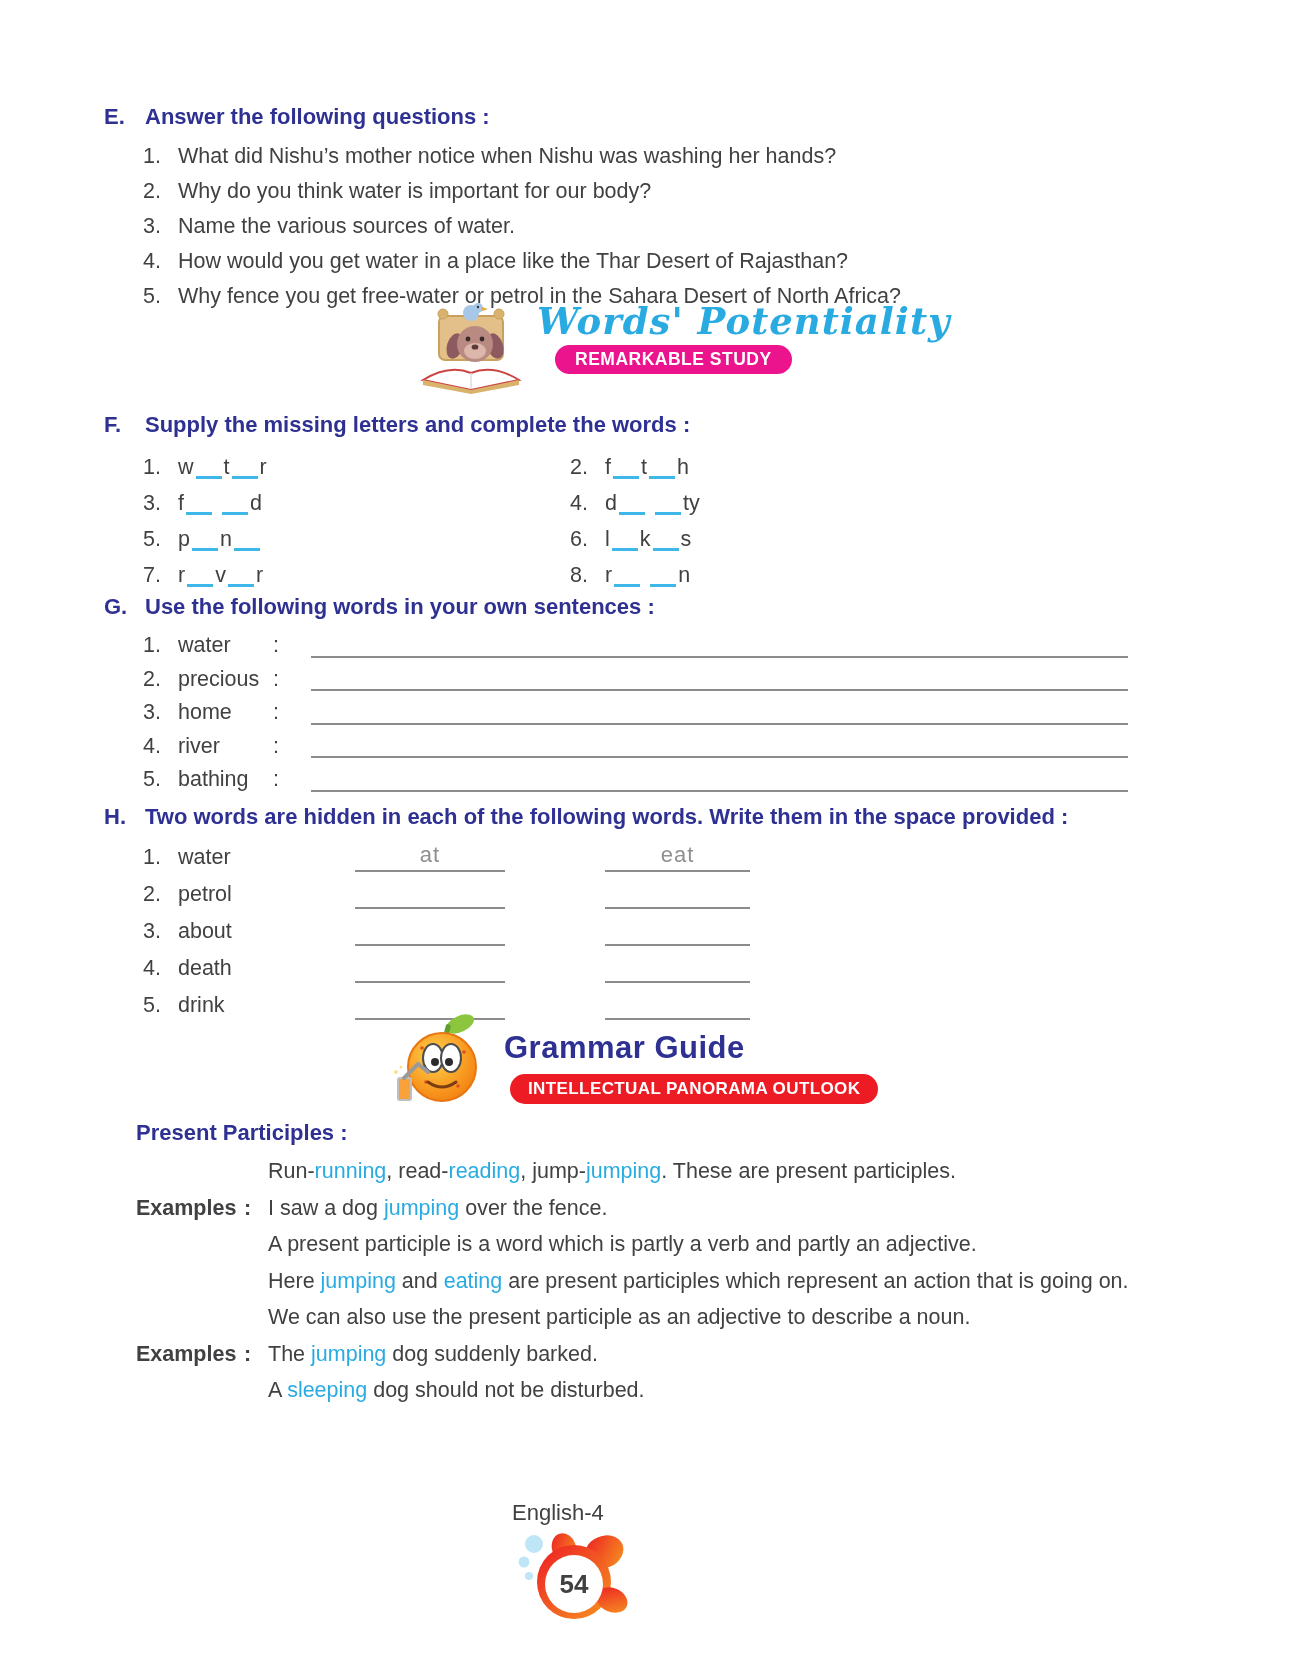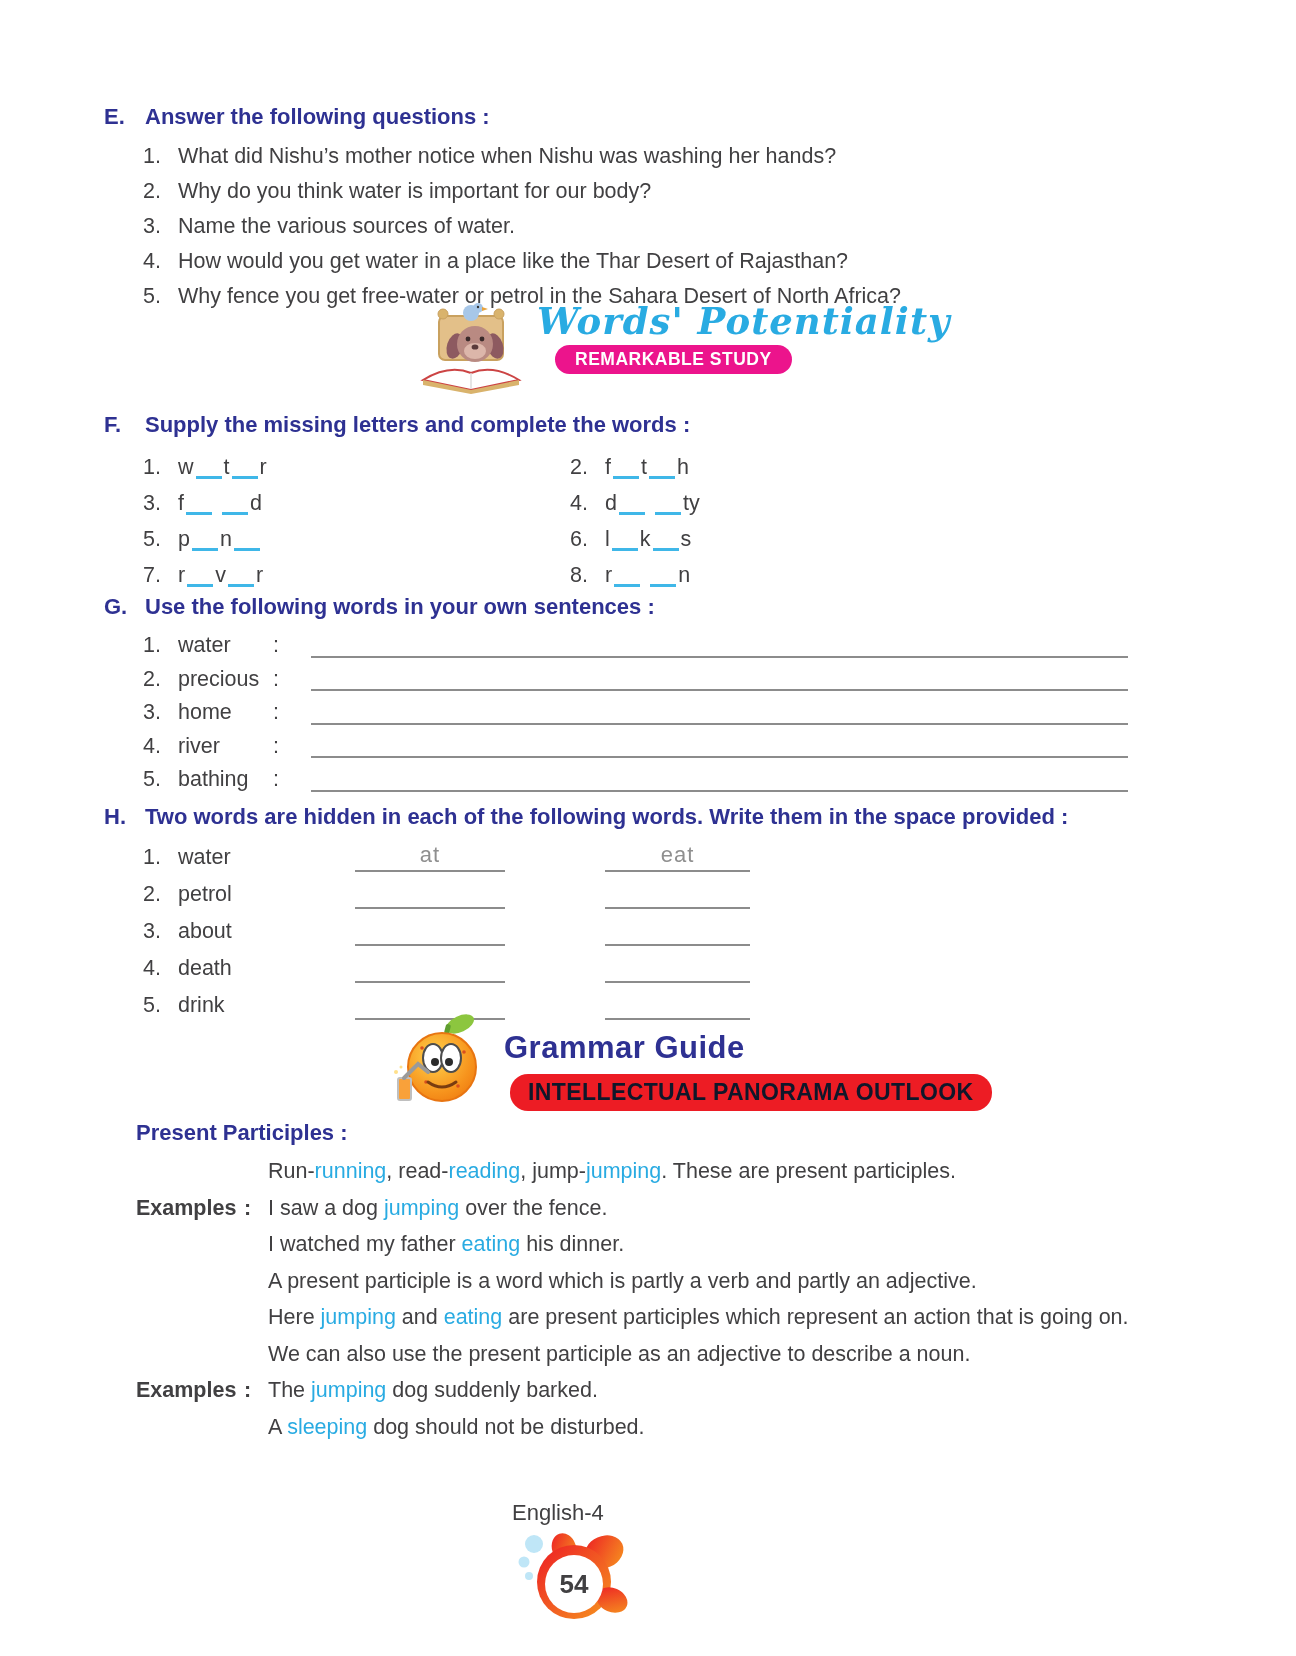--- a/index.html
+++ b/index.html
@@ -29,21 +29,21 @@
   .blank{width:150px;border-bottom:2px solid #8c8c8c;text-align:center;color:#8f8f8f;
          font-size:22px;letter-spacing:1px;height:30px;line-height:30px;align-self:flex-end;margin-bottom:4px;}
   .blank.b2{width:145px;margin-left:100px;}
   
   .banner{position:absolute;display:flex;align-items:flex-start;}
   .script-title{font-family:"DejaVu Serif",serif;font-style:italic;font-weight:bold;
                 font-size:37px;color:#29abe2;line-height:42px;letter-spacing:1px;}
   .pill{display:inline-block;background:#ec148c;color:#ffffff;font-weight:bold;font-size:17.5px;
         padding:4px 20px;border-radius:20px;letter-spacing:.5px;margin-top:3px;margin-left:18px;}
   .gg-title{font-size:31px;font-weight:bold;color:#2e3192;letter-spacing:.5px;line-height:44px;}
-  .pill-red{display:inline-block;background:#ed1c24;color:#0f172a;font-weight:bold;font-size:23px;
+  .pill-red{display:inline-block;background:#ed1c24;color:#ffffff;font-weight:bold;font-size:17px;
             padding:5px 18px;border-radius:18px;letter-spacing:.4px;margin-top:4px;margin-left:6px;}
   
   .gram{position:absolute;font-size:21.5px;}
   .gram-sub{font-weight:bold;font-size:22px;color:#2e3192;margin-bottom:12px;}
   .g-row{display:flex;align-items:baseline;line-height:27px;margin-bottom:9.5px;}
   .g-label{width:108px;flex-shrink:0;font-weight:bold;}
   .g-colon{width:24px;flex-shrink:0;font-weight:bold;}
   .seg-accent{color:#29abe2;}
   
   .footer{position:absolute;display:flex;align-items:flex-start;flex-direction:column;}
@@ -269,25 +269,20 @@
         <span class="g-text"><span>Run-</span><span class="seg-accent">running</span><span>, read-</span><span class="seg-accent">reading</span><span>, jump-</span><span class="seg-accent">jumping</span><span>. These are present participles.</span></span>
       </div>
     <div class="g-row">
         <span class="g-label">Examples</span>
         <span class="g-colon">:</span>
         <span class="g-text"><span>I saw a dog </span><span class="seg-accent">jumping</span><span> over the fence.</span></span>
       </div>
     <div class="g-row">
         <span class="g-label"></span>
         <span class="g-colon"></span>
-        <span class="g-text"><span>I watched my father </span><span class="seg-accent">eating</span><span> his dinner.</span></span>
-      </div>
-    <div class="g-row">
-        <span class="g-label"></span>
-        <span class="g-colon"></span>
         <span class="g-text"><span>A present participle is a word which is partly a verb and partly an adjective.</span></span>
       </div>
     <div class="g-row">
         <span class="g-label"></span>
         <span class="g-colon"></span>
         <span class="g-text"><span>Here </span><span class="seg-accent">jumping</span><span> and </span><span class="seg-accent">eating</span><span> are present participles which represent an action that is going on.</span></span>
       </div>
     <div class="g-row">
         <span class="g-label"></span>
         <span class="g-colon"></span>

